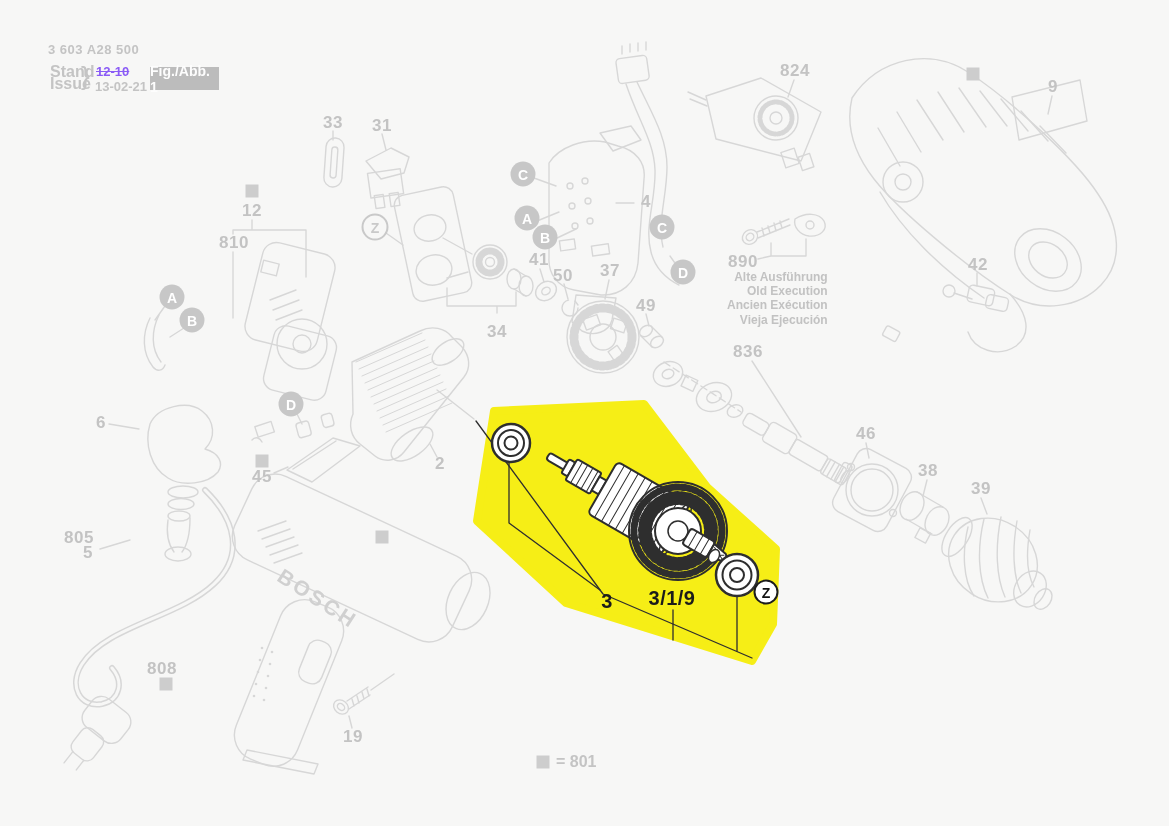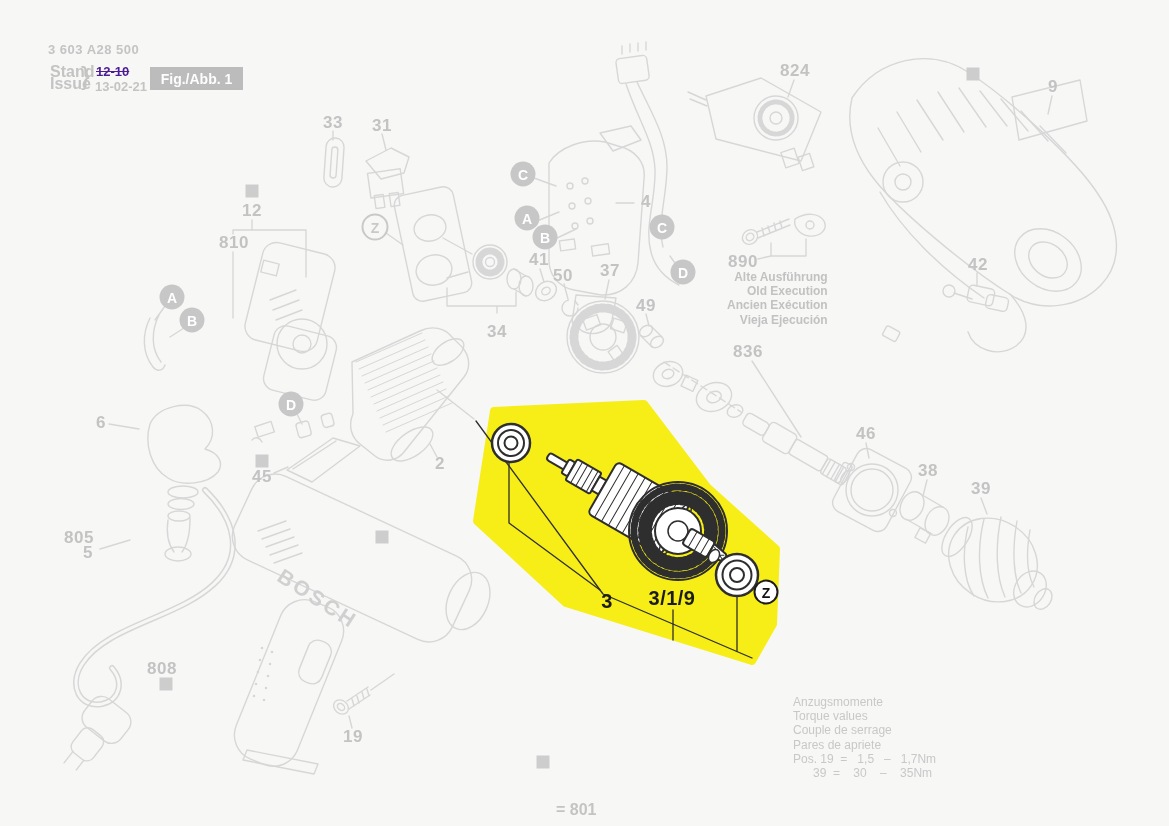--- a/index.html
+++ b/index.html
@@ -11,27 +11,27 @@
   .plabel.dark{color:#1b1b1b;font-size:20px;}
   .refc{position:absolute;transform:translate(-50%,-50%);width:25px;height:25px;border-radius:50%;
         background:#c7c7c7;color:#fff;font-weight:bold;font-size:14px;display:flex;
         align-items:center;justify-content:center;}
   .refc.outline-light{background:transparent;border:2px solid #c9c9c9;color:#c9c9c9;width:23px;height:23px;}
   .refc.outline-dark{background:#fff;border:2.5px solid #1c1c1c;color:#111;width:21px;height:21px;}
   .sqm{position:absolute;transform:translate(-50%,-50%);width:13px;height:13px;background:#cdcdcd;}
   .hdr-pn{position:absolute;left:48px;top:42px;font-size:13px;color:#c4c4c4;font-weight:bold;letter-spacing:.5px;}
   .hdr-issue{position:absolute;left:50px;top:66px;font-size:16px;color:#c4c4c4;font-weight:bold;line-height:12px;}
   .brace{position:absolute;left:81px;top:61px;font-size:26px;color:#c4c4c4;}
-  .d-old{position:absolute;left:96px;top:64px;font-size:13px;color:#4c1d95;font-weight:bold;text-decoration:line-through;}
+  .d-old{position:absolute;left:96px;top:64px;font-size:13px;color:#8b5cf6;font-weight:bold;text-decoration:line-through;}
   .d-new{position:absolute;left:95px;top:79px;font-size:13px;color:#c4c4c4;font-weight:bold;}
-  .figbox{position:absolute;left:150px;top:67px;width:93px;height:23px;background:#bcbcbc;color:#fdfdfd;
+  .figbox{position:absolute;left:150px;top:67px;width:69px;height:23px;background:#bcbcbc;color:#fdfdfd;
           font-weight:bold;font-size:14px;display:flex;align-items:center;justify-content:center;}
   .brand{position:absolute;left:286px;top:564px;transform:rotate(33deg);transform-origin:0 0;
          font-weight:bold;font-size:21px;letter-spacing:3px;color:#d0d0d0;}
-  .legend{position:absolute;left:556px;top:753px;font-size:16px;font-weight:bold;color:#c4c4c4;margin-top:48px;}
+  .legend{position:absolute;left:556px;top:753px;font-size:16px;font-weight:bold;color:#c4c4c4;}
   .note{position:absolute;font-size:12px;line-height:14.2px;color:#c8c8c8;}
   .note.bold{font-weight:bold;color:#c2c2c2;text-align:right;}
   .pre{white-space:pre;}
 </style>
 </head>
 <body>
 
 <div class="stage">
 
 <svg width="1169" height="826" viewBox="0 0 1169 826">
@@ -403,23 +403,15 @@
   <span class="sqm" style="left:543px;top:762px"></span>
   <div class="legend">= 801</div>
 
   <div class="note bold" style="left:727px;top:270px">
     <div>Alte Ausführung</div>
     <div>Old Execution</div>
     <div>Ancien Exécution</div>
     <div>Vieja Ejecución</div>
   </div>
 
-  <div class="note" style="left:793px;top:695px">
-    <div>Anzugsmomente</div>
-    <div>Torque values</div>
-    <div>Couple de serrage</div>
-    <div>Pares de apriete</div>
-    <div class="pre">Pos. 19  =   1,5   –   1,7Nm</div>
-    <div class="pre">      39  =    30    –    35Nm</div>
-  </div>
 
 
 </div>
 
 </body></html>

